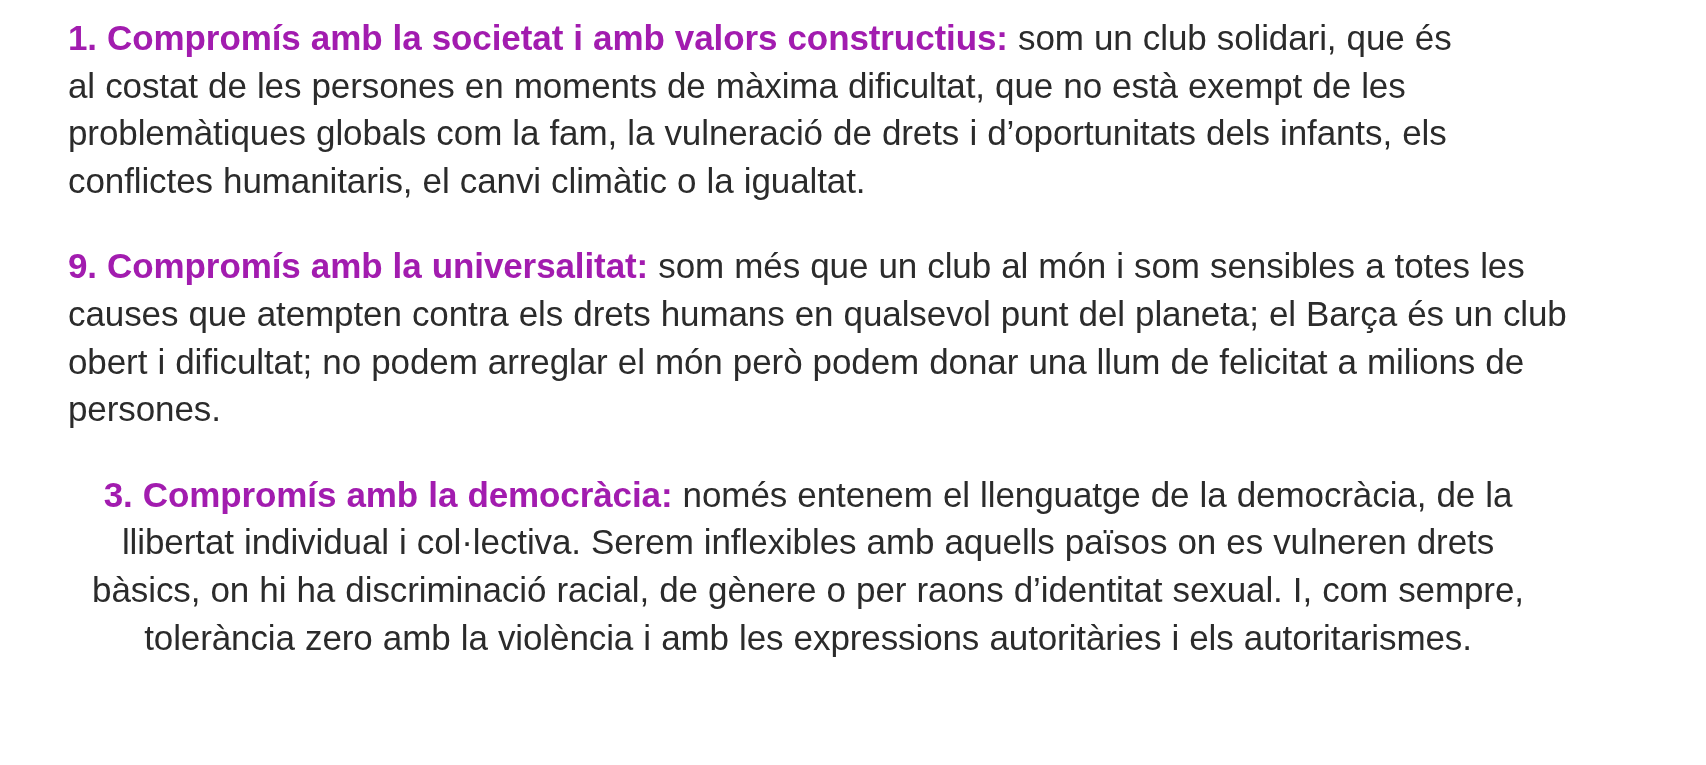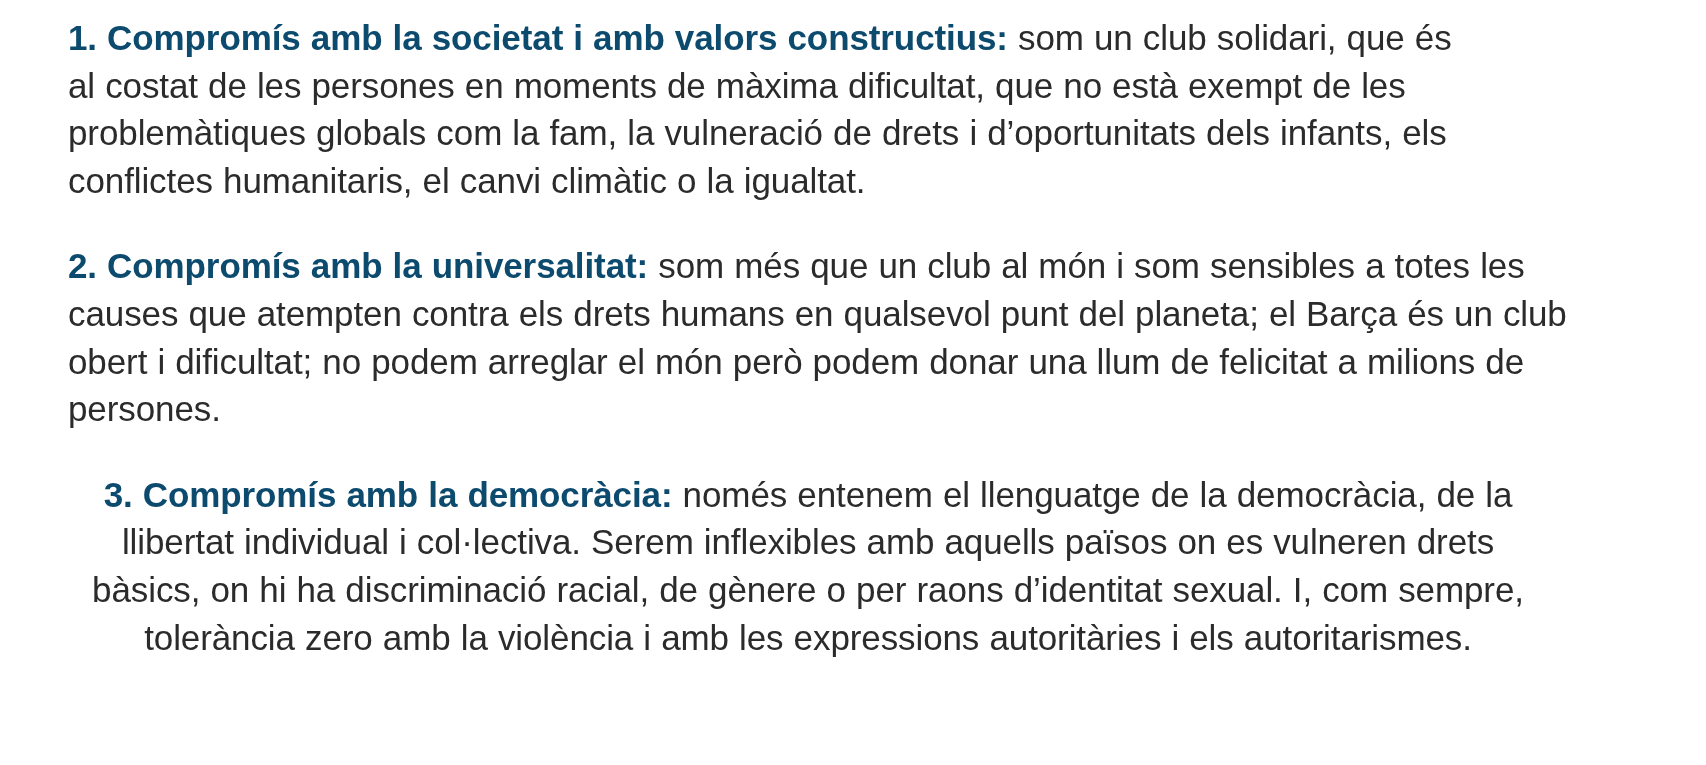--- a/index.html
+++ b/index.html
@@ -29,40 +29,40 @@
     color: #2b2b2b;
     margin: 0 0 38px 0;
     text-align: left;
     word-spacing: 0.5px;
   }
   .para:last-child {
     margin-bottom: 0;
   }
   .lead {
     font-weight: bold;
-    color: #0c4a6e;
+    color: #a21caf;
   }
   .body-text {
     font-weight: normal;
   }
   
   .p1 { max-width: 1420px; }
   .p2 { max-width: 1500px; }
   .p3 { max-width: 1480px; text-align: center; }
 </style>
 </head>
 <body>
 
 <div class="page">
 
   <p class="para p1">
     <span class="lead">1. Compromís amb la societat i amb valors constructius:</span><span class="body-text"> som un club solidari, que és al costat de les persones en moments de màxima dificultat, que no està exempt de les problemàtiques globals com la fam, la vulneració de drets i d’oportunitats dels infants, els conflictes humanitaris, el canvi climàtic o la igualtat.</span>
   </p>
 
   <p class="para p2">
-    <span class="lead">2. Compromís amb la universalitat:</span><span class="body-text"> som més que un club al món i som sensibles a totes les causes que atempten contra els drets humans en qualsevol punt del planeta; el Barça és un club obert i dificultat; no podem arreglar el món però podem donar una llum de felicitat a milions de persones.</span>
+    <span class="lead">9. Compromís amb la universalitat:</span><span class="body-text"> som més que un club al món i som sensibles a totes les causes que atempten contra els drets humans en qualsevol punt del planeta; el Barça és un club obert i dificultat; no podem arreglar el món però podem donar una llum de felicitat a milions de persones.</span>
   </p>
 
   <p class="para p3">
     <span class="lead">3. Compromís amb la democràcia:</span><span class="body-text"> només entenem el llenguatge de la democràcia, de la llibertat individual i col·lectiva. Serem inflexibles amb aquells països on es vulneren drets bàsics, on hi ha discriminació racial, de gènere o per raons d’identitat sexual. I, com sempre, tolerància zero amb la violència i amb les expressions autoritàries i els autoritarismes.</span>
   </p>
 
 </div>
 
 </body></html>

